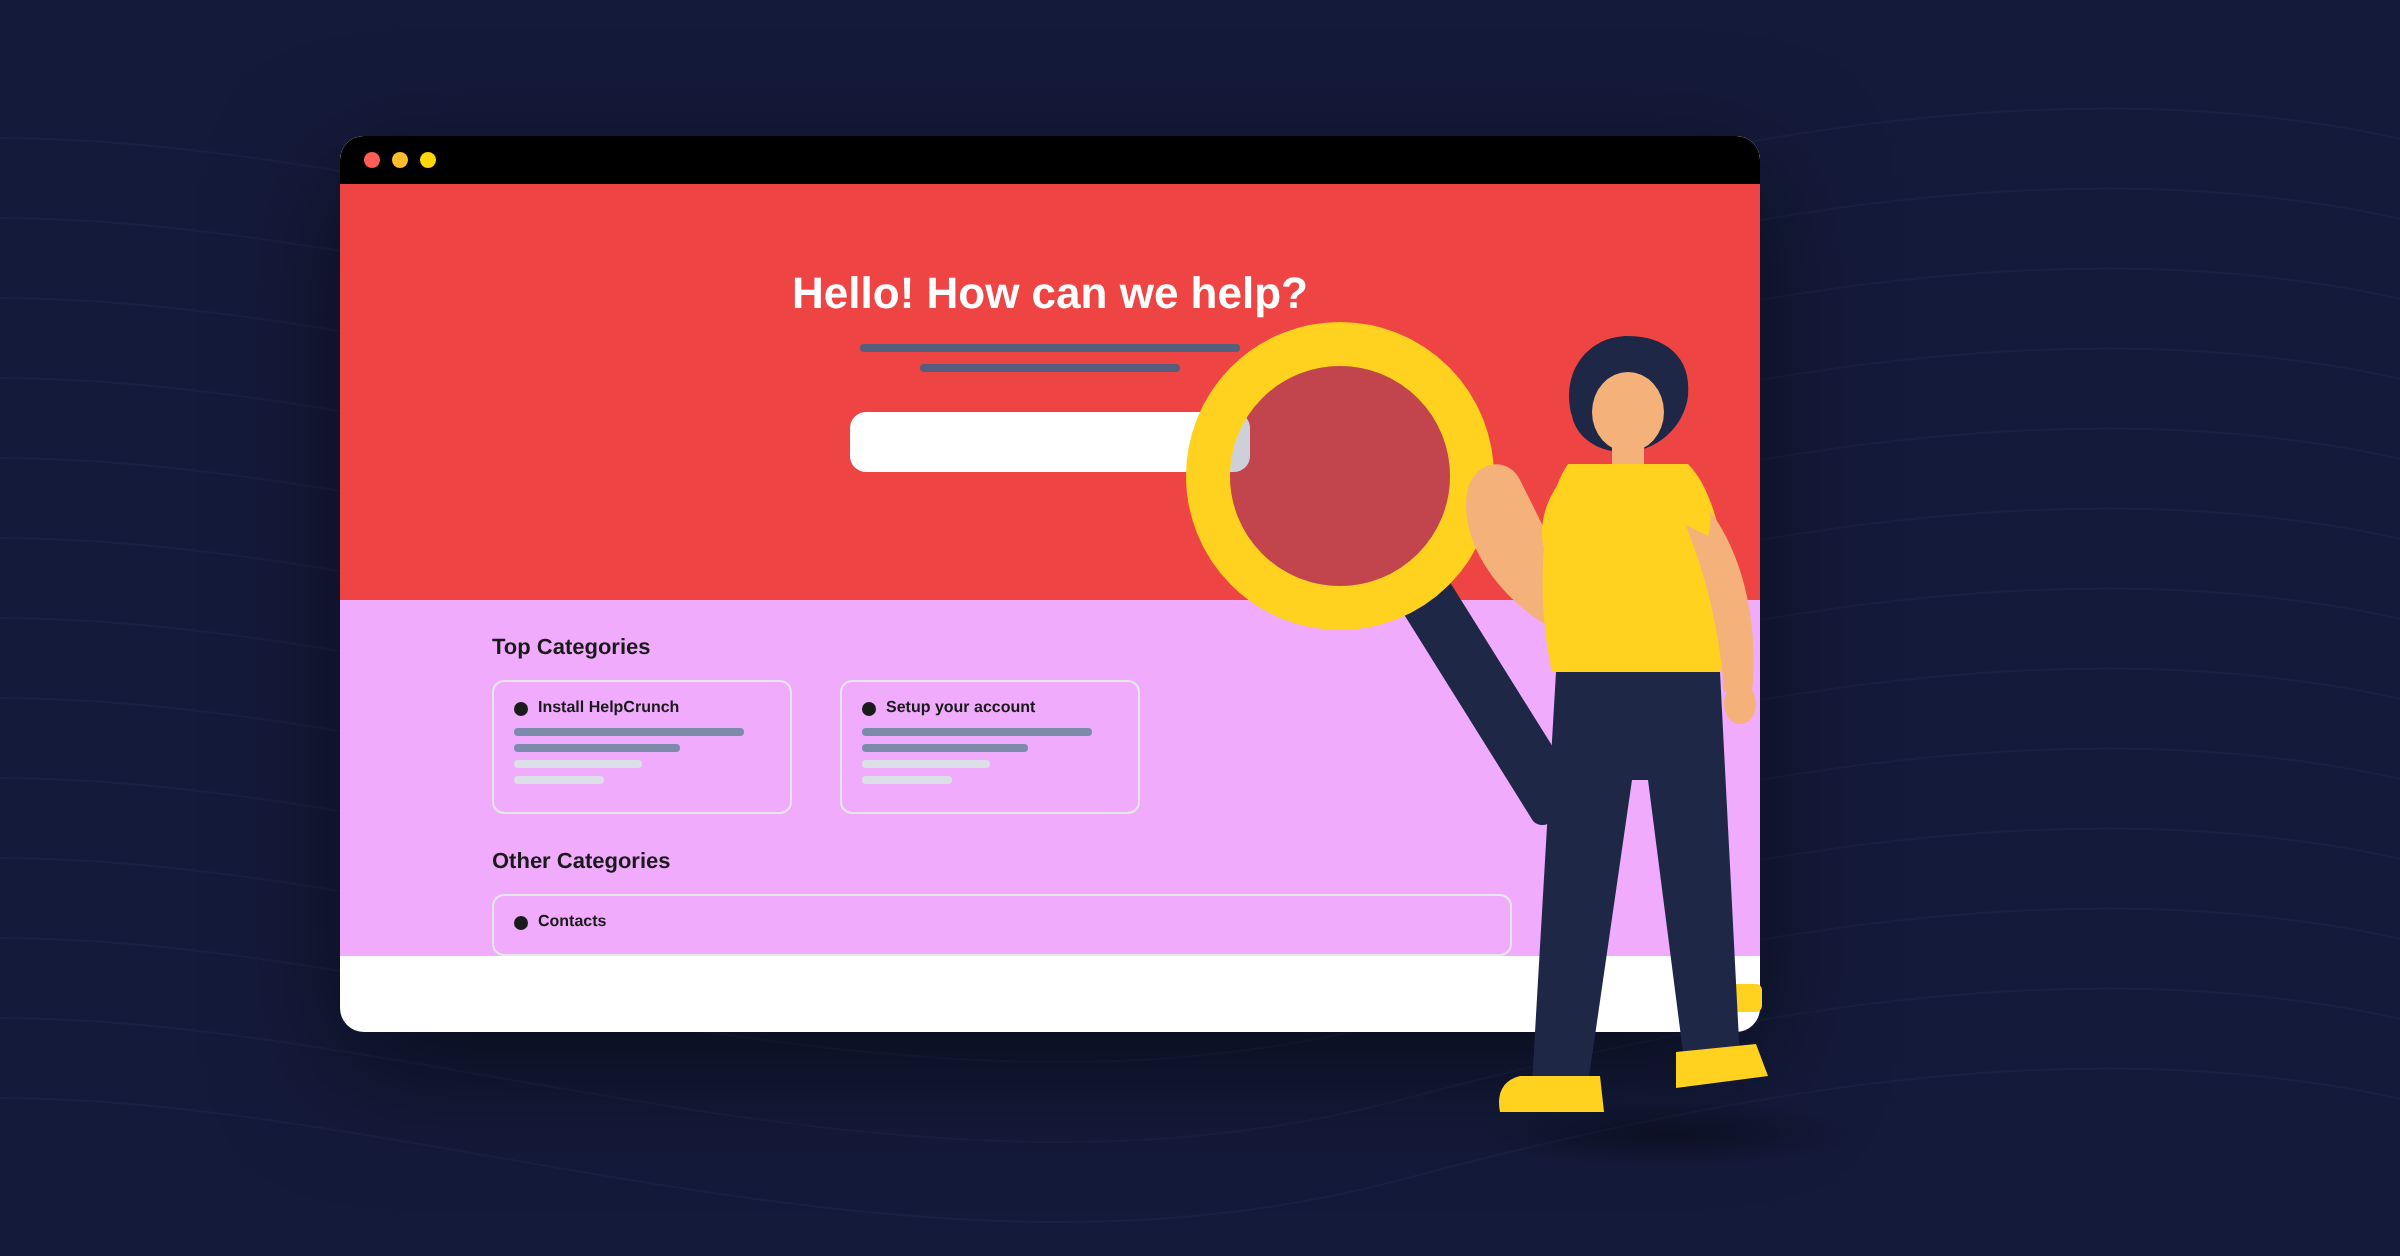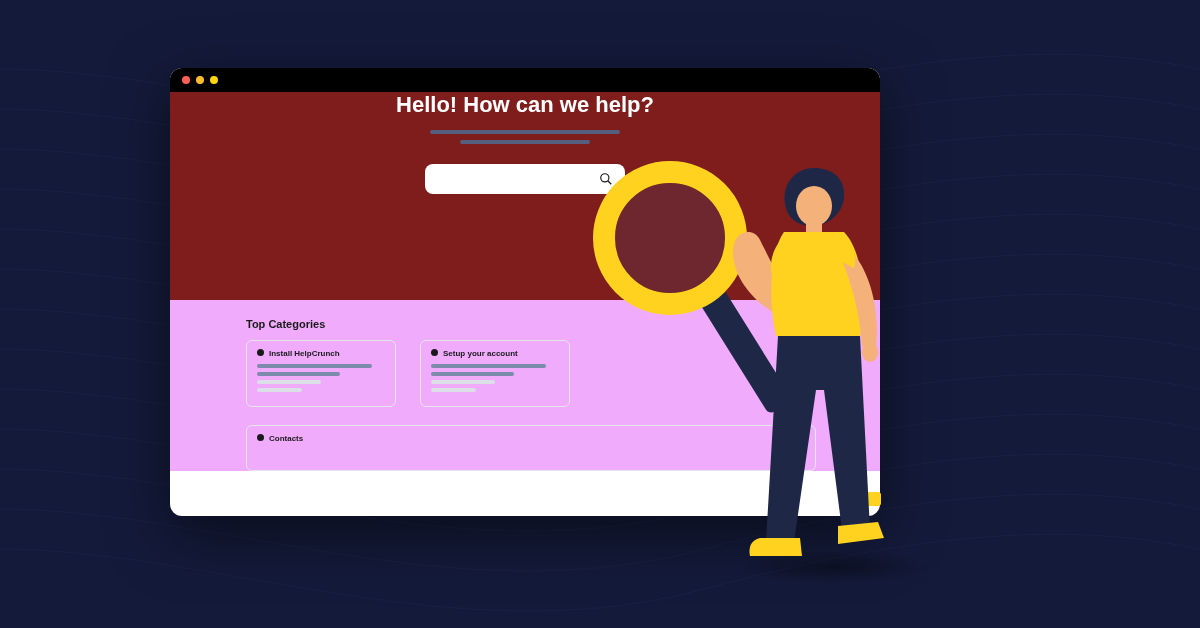--- a/index.html
+++ b/index.html
@@ -52,25 +52,26 @@
 .titlebar .dot {
   width: 8px;
   height: 8px;
   border-radius: 50%;
 }
 .dot.red { background: #ff5f56; }
 .dot.amber { background: #ffbd2e; }
 .dot.yellow { background: #ffd60a; }
 
 .hero {
-  background: #7f1d1d;
+  background: #ef4444;
   height: 208px;
   display: flex;
   flex-direction: column;
   align-items: center;
+  padding-top: 42px;
   position: relative;
 }
 .hero h1 {
   color: #ffffff;
   font-size: 22px;
   font-weight: 700;
 }
 
 .sub-lines {
   margin-top: 12px;
@@ -125,21 +126,21 @@
 }
 
 .card {
   width: 150px;
   border: 1px solid #e4e6ea;
   border-radius: 6px;
   padding: 8px 10px 10px 10px;
 }
 .card-head {
   display: flex;
-  align-items: flex-start;
+  align-items: flex-end;
   gap: 5px;
   margin-bottom: 6px;
 }
 .card-head .bullet {
   width: 7px;
   height: 7px;
   border-radius: 50%;
   background: #1a1a1a;
   flex-shrink: 0;
 }
@@ -154,24 +155,24 @@
   margin-bottom: 4px;
 }
 .ph.blue { background: #7c8aab; }
 .ph.gray { background: #dcdfe5; }
 .card .ph.w1 { width: 90%; }
 .card .ph.w2 { width: 65%; }
 .card .ph.w3 { width: 50%; }
 .card .ph.w4 { width: 35%; }
 
 .wide-card {
-  width: 570px;
+  width: 510px;
   border: 1px solid #e4e6ea;
   border-radius: 6px;
-  padding: 8px 10px 17px 10px;
+  padding: 8px 10px 2px 10px;
 }
 
 
 .person {
   position: absolute;
   left: 720px;
   top: 160px;
   width: 250px;
   height: 430px;
   pointer-events: none;
@@ -270,20 +271,21 @@
           <div class="bullet"></div>
           <div class="card-title">Setup your account</div>
         </div>
         <div class="ph blue w1"></div>
         <div class="ph blue w2"></div>
         <div class="ph gray w3"></div>
         <div class="ph gray w4"></div>
       </div>
     </div>
 
+    <div class="section-title">Other Categories</div>
     <div class="wide-card">
       <div class="card-head">
         <div class="bullet"></div>
         <div class="card-title">Contacts</div>
       </div>
       <div style="display:flex; gap:8px; margin-bottom:4px;">
         <div class="ph blue" style="width:120px;"></div>
         <div class="ph blue" style="width:100px;"></div>
         <div class="ph blue" style="width:130px;"></div>
       </div>

